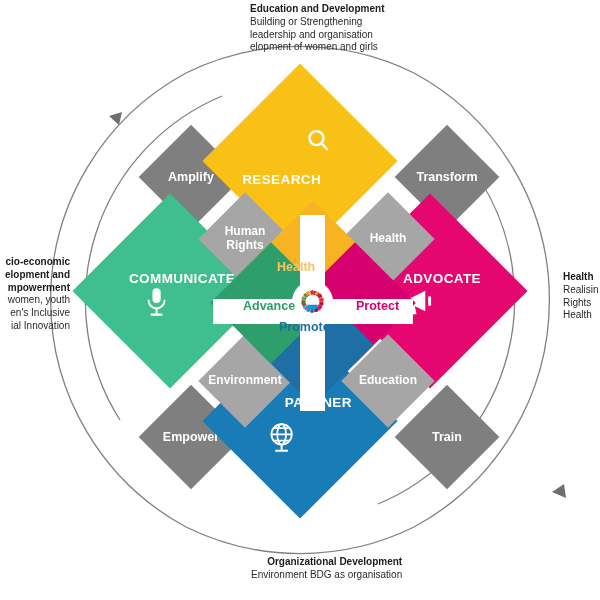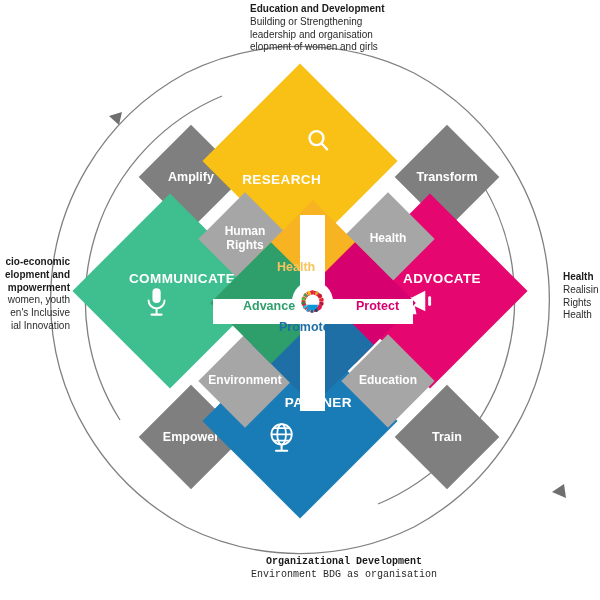--- a/index.html
+++ b/index.html
@@ -9,21 +9,21 @@
 
   
   #arcs{position:absolute;left:0;top:0;width:600px;height:600px;}
 
   
   .caption{position:absolute;line-height:1.28;}
   .caption .c-title{font-weight:bold;font-size:10px;color:#1b1b1b;}
   .caption .c-line{font-size:10px;color:#2a2a2a;white-space:nowrap;}
 
   #cap-top{left:250px;top:3px;text-align:left;}
-  #cap-bottom{left:251px;top:556px;text-align:center;font-family:Liberation Mono, monospace;}
+  #cap-bottom{left:251px;top:556px;text-align:right;}
   #cap-left{left:-40px;top:256px;text-align:right;width:110px;}
   #cap-left .c-line,#cap-left .c-title{white-space:nowrap;}
   #cap-right{left:563px;top:271px;text-align:left;width:120px;}
 
   
   .dia{position:absolute;transform:rotate(45deg);}
   .dia .lbl{position:absolute;left:50%;top:50%;
             transform:translate(-50%,-50%) rotate(-45deg);
             white-space:nowrap;text-align:center;
             font-weight:bold;color:#ffffff;pointer-events:none;}

